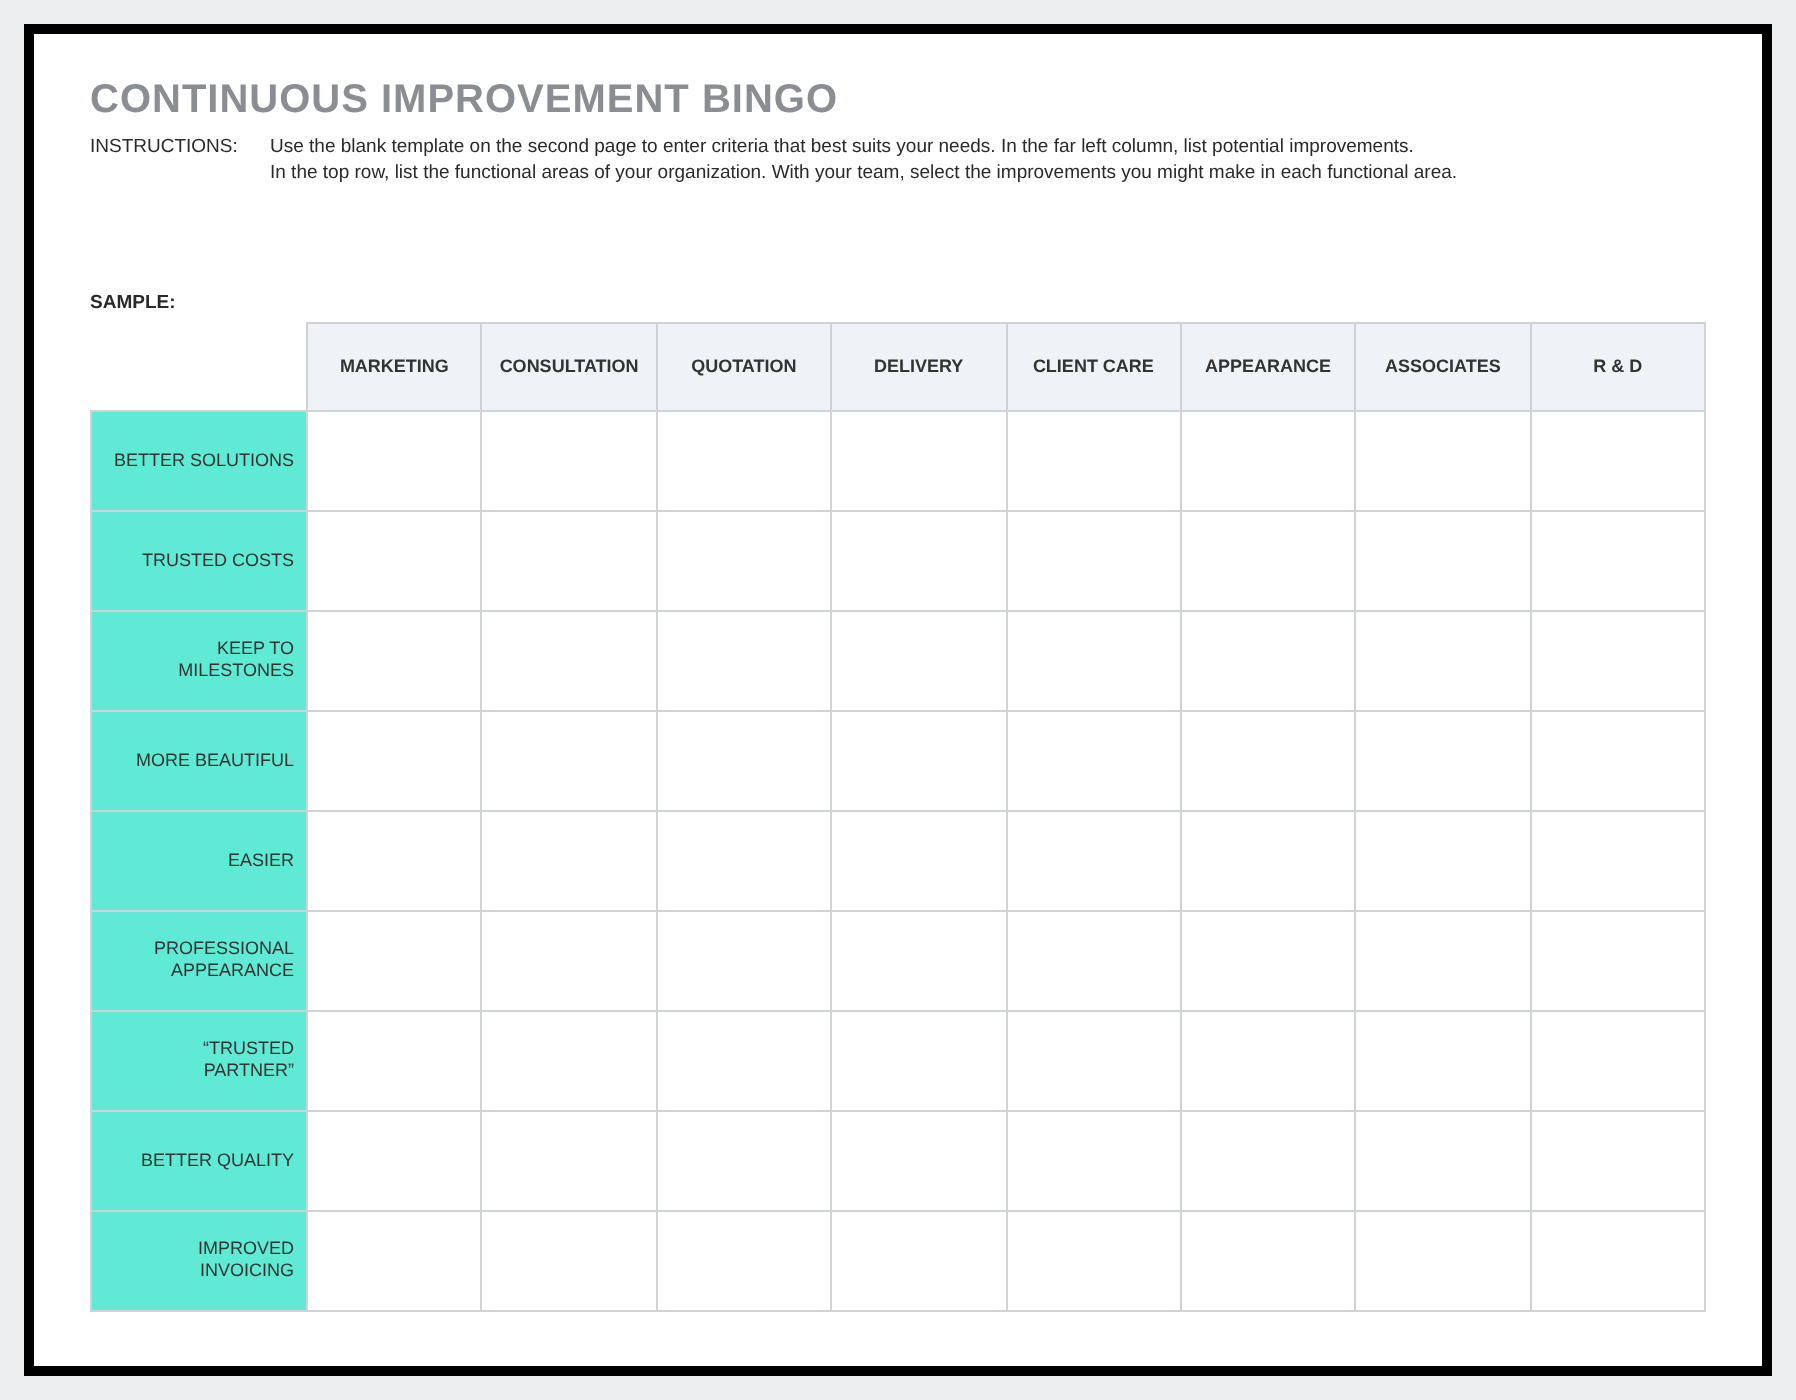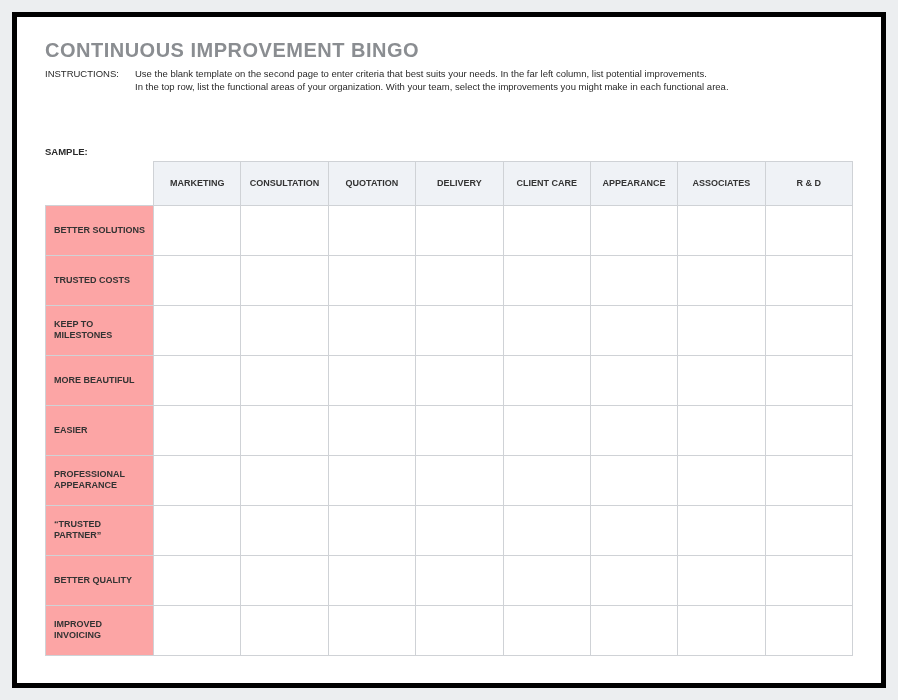--- a/index.html
+++ b/index.html
@@ -69,24 +69,24 @@
     font-weight: 700;
     text-align: center;
     height: 44px;
   }
   thead th.corner {
     background: #fff;
     border-top: 1px solid #fff;
     border-left: 1px solid #fff;
   }
   tbody th {
-    background: #fca5a5;
+    background: #5eead4;
     color: #333;
-    font-weight: 700;
-    text-align: left;
+    font-weight: 400;
+    text-align: right;
     width: 104px;
     height: 50px;
     line-height: 1.2;
     padding-left: 8px;
   }
   tbody td {
     background: #fff;
   }
   col.rowhdr { width: 108px; }
   col.data { width: auto; }

